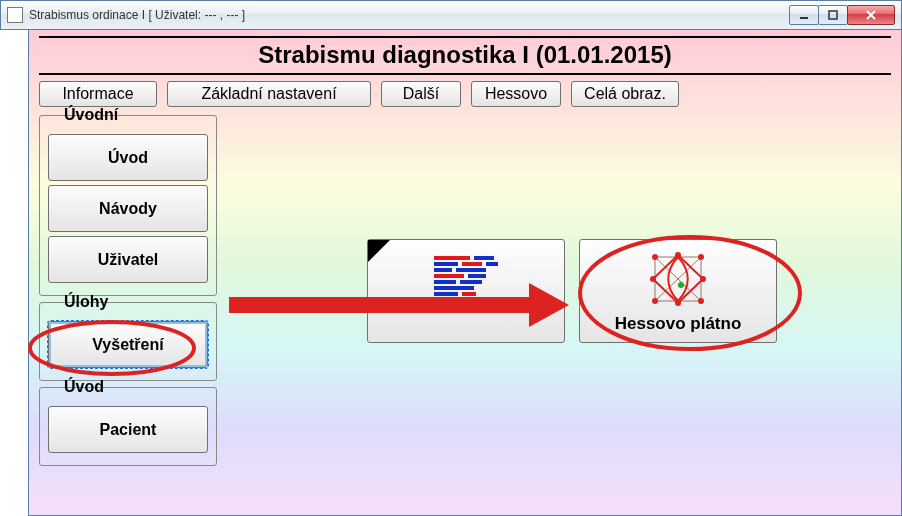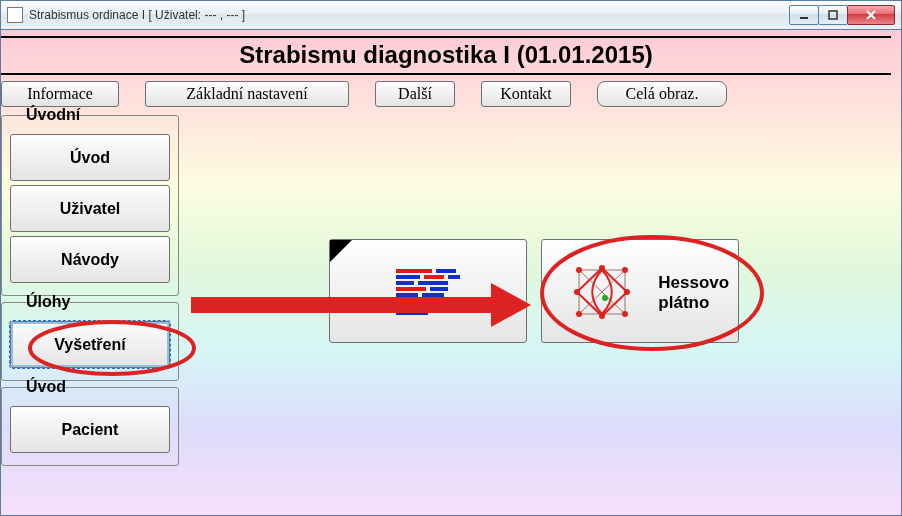--- a/index.html
+++ b/index.html
@@ -41,63 +41,64 @@
     width:48px;
     background:linear-gradient(#f6acb0,#e66a6f 45%,#d43c43 46%,#e8868b);
     border-color:#8a2c30;
     color:#fff;
   }
 
   
   .client {
     height:486px;
     border:1px solid #5a7ca0; border-top:none;
-    padding:6px 10px 10px 0;
+    padding:6px 10px 10px 10px;
     background:linear-gradient(
       #fecad7 0%,
       #fee1dc 15%,
       #fdfde0 32%,
       #e2f8db 48%,
       #d6f6f6 66%,
       #ddddfb 82%,
       #f6dffa 100%);
+    margin-left:28px;
   }
 
   .header-bar {
     text-align:center;
     font-weight:bold;
     font-size:24px;
     color:#000;
     padding:2px 0 4px 0;
   }
   .header-rule-top { height:2px; background:#000; margin-bottom:1px; }
   .header-rule-bot { height:2px; background:#000; margin-bottom:6px; }
 
   
   .toolbar {
-    display:flex; gap:26px;font-family:Liberation Serif, serif;
+    display:flex; gap:10px;
   }
   .tb-btn {
     height:26px;
     border:1px solid #707070;
     border-radius:3px;
     background:linear-gradient(#fdfdfd,#e4e4e4);
     font-size:16px;
     color:#000;
     display:flex; align-items:center; justify-content:center;
     cursor:pointer;
     padding:0 4px;
     white-space:nowrap;
   }
   .tb-informace { width:118px; }
   .tb-zakladni  { width:204px; }
   .tb-dalsinast { width:168px; }
   .tb-zprava    { width:80px; }
   .tb-pacient   { width:90px; }
-  .tb-celaobr   { width:130px;border-radius:8px; }
+  .tb-celaobr   { width:108px; }
 
   
   .body-row {
     display:flex;
     margin-top:8px;
     height:360px;
   }
 
   
   .sidebar { width:178px; }
@@ -142,24 +143,25 @@
     position:absolute;
     top:124px; left:150px;
     display:flex; gap:14px;
   }
   .card-btn {
     width:198px; height:104px;
     border:1px solid #707070;
     border-radius:3px;
     background:linear-gradient(#fefefe,#e5e5e5);
     cursor:pointer;
-    display:flex; flex-direction:row;
+    display:flex; flex-direction:column;
     align-items:center; justify-content:flex-start;
     padding:6px 4px 4px 4px;
     position:relative;
+    text-align:center;
   }
   .card-btn .icon-area {
     width:100%; height:66px;
     display:flex; align-items:center; justify-content:center;
   }
   .card-btn .card-label {
     font-size:17px; font-weight:bold; color:#000;
     margin-top:2px;
   }
   .card-corner {
@@ -226,33 +228,33 @@
 <div class="client">
 
   <div class="header-rule-top"></div>
   <div class="header-bar">Strabismu diagnostika I (01.01.2015)</div>
   <div class="header-rule-bot"></div>
 
   <div class="toolbar">
     <div class="tb-btn tb-informace">Informace</div>
     <div class="tb-btn tb-zakladni">Základní nastavení</div>
     <div class="tb-btn tb-zprava">Další</div>
-    <div class="tb-btn tb-pacient">Kontakt</div>
+    <div class="tb-btn tb-pacient">Hessovo</div>
     <div class="tb-btn tb-celaobr">Celá obraz.</div>
   </div>
 
   <div class="body-row">
 
     <div class="sidebar">
 
       <div class="groupbox">
         <span class="group-legend">Úvodní</span>
         <div class="side-btn">Úvod</div>
+        <div class="side-btn">Návody</div>
         <div class="side-btn">Uživatel</div>
-        <div class="side-btn">Návody</div>
       </div>
 
       <div class="groupbox">
         <span class="group-legend">Úlohy</span>
         <div class="side-btn selected">Vyšetření</div>
       </div>
 
       <div class="groupbox">
         <span class="group-legend">Úvod</span>
         <div class="side-btn">Pacient</div>

